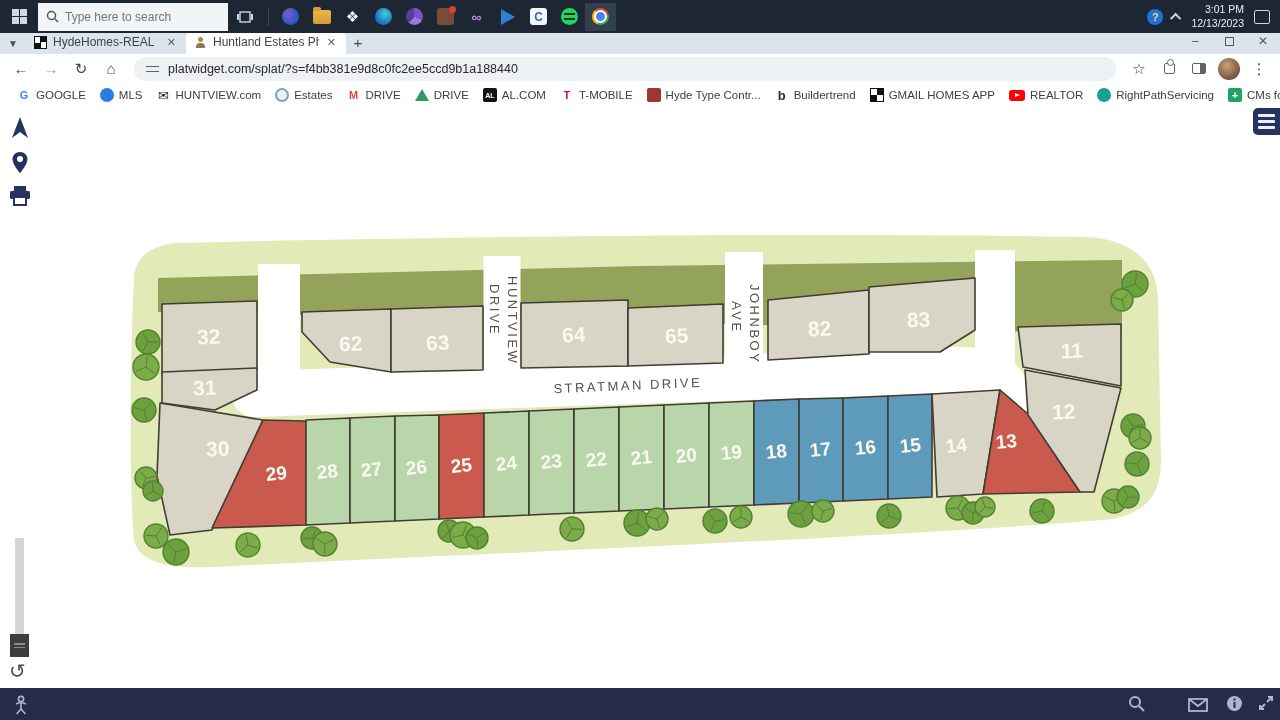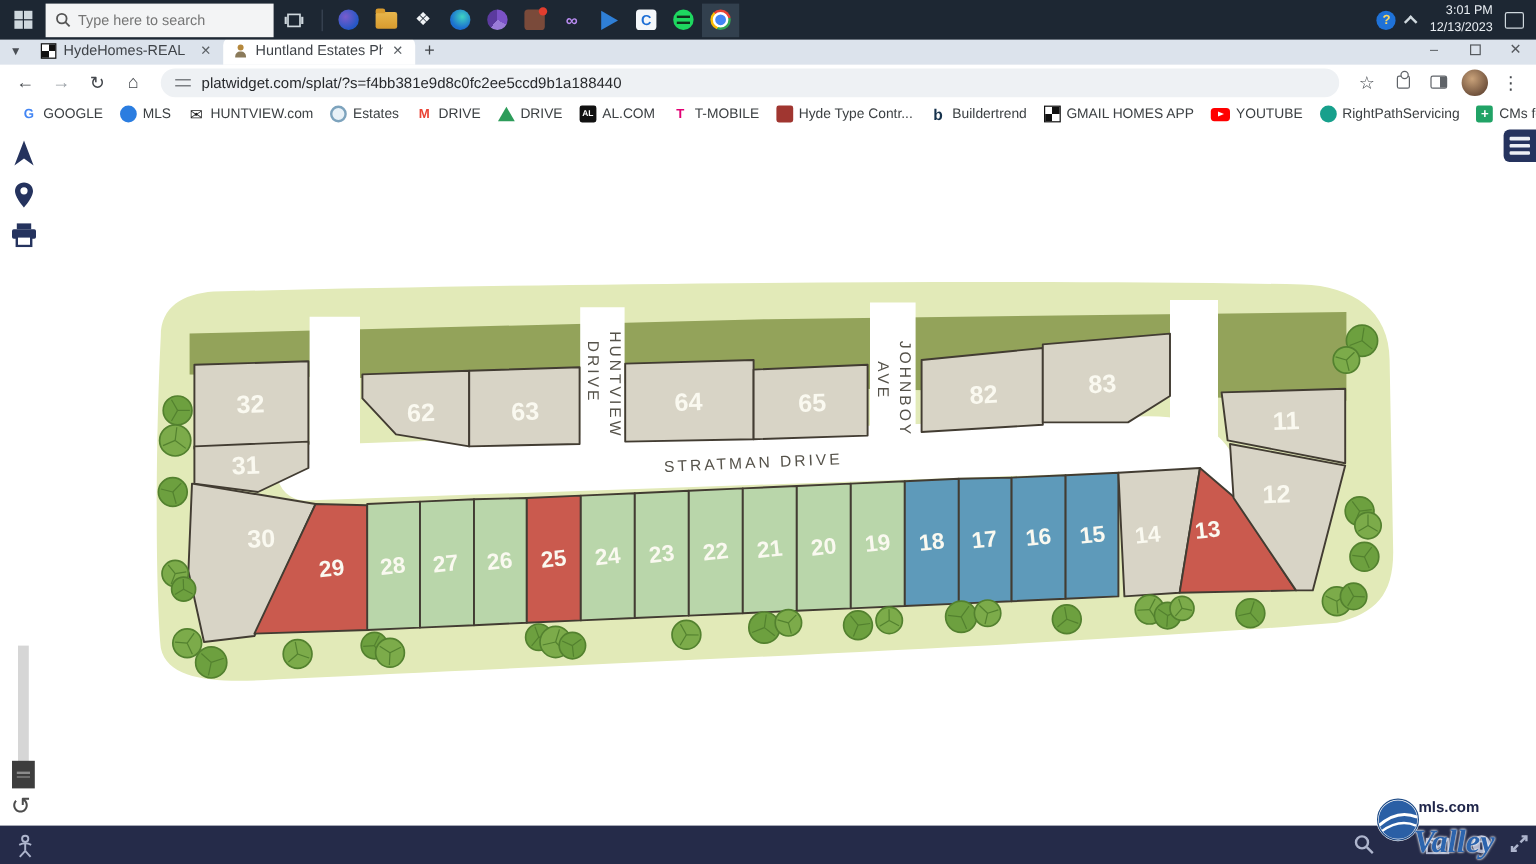--- a/index.html
+++ b/index.html
@@ -279,21 +279,21 @@
         <div class="bm">
           <span class="fav fav-buildertrend"></span>
           <span>Buildertrend</span>
         </div>
         <div class="bm">
           <span class="fav fav-hydeapp"></span>
           <span>GMAIL HOMES APP</span>
         </div>
         <div class="bm">
           <span class="fav fav-youtube"></span>
-          <span>YOUTUBE</span>
+          <span>REALTOR</span>
         </div>
         <div class="bm">
           <span class="fav fav-rightpath"></span>
           <span>RightPathServicing</span>
         </div>
         <div class="bm">
           <span class="fav fav-cms"></span>
           <span>CMs for Hyde Homes</span>
         </div>
       </div>
@@ -628,26 +628,14 @@
         <rect x="7.5" y="3.5" width="2" height="2" fill="#252b49"></rect>
     </svg>
     <svg class="bbar-icon" style="left:1258px;" width="16" height="16" viewBox="0 0 16 16">
       <polyline points="10,2 14,2 14,6" fill="none" stroke="#aeb5cd" stroke-width="2"></polyline>
         <polyline points="6,14 2,14 2,10" fill="none" stroke="#aeb5cd" stroke-width="2"></polyline>
       <line x1="14" y1="2" x2="9" y2="7" stroke="#aeb5cd" stroke-width="2"></line>
         <line x1="2" y1="14" x2="7" y2="9" stroke="#aeb5cd" stroke-width="2"></line>
     </svg>
   </div>
 
-  <div id="valley-logo">
-    <svg width="38" height="38" viewBox="0 0 38 38">
-      <circle cx="19" cy="19" r="17" fill="#2a5fa5" stroke="#fff" stroke-width="2"></circle>
-      <path d="M3 24 Q19 10 35 17" fill="none" stroke="#fff" stroke-width="2.5"></path>
-      <path d="M5 29 Q20 18 34 24" fill="none" stroke="#fff" stroke-width="2"></path>
-      <ellipse cx="19" cy="19" rx="17" ry="17" fill="none" stroke="#1d4a86" stroke-width="1"></ellipse>
-    </svg>
-    <div>
-      <div id="mls-text">mls.com</div>
-      <div id="valley-text">Valley</div>
-    </div>
-  </div>
 
 </div>
 
 </body></html>

